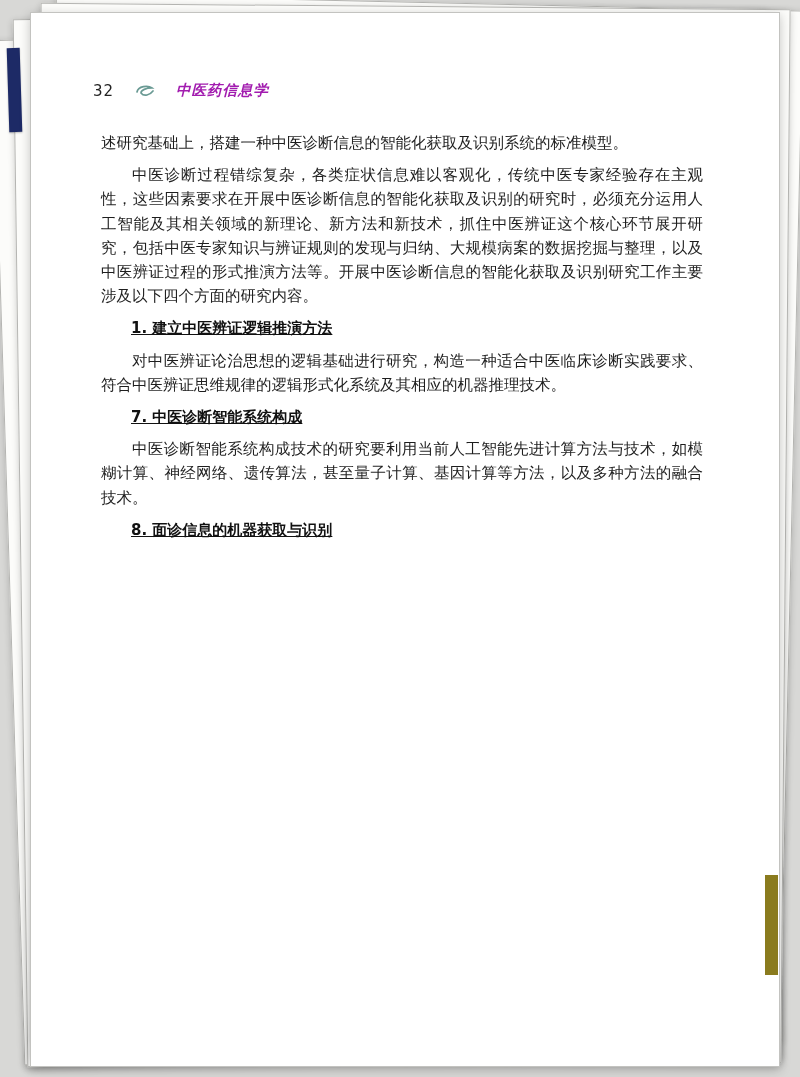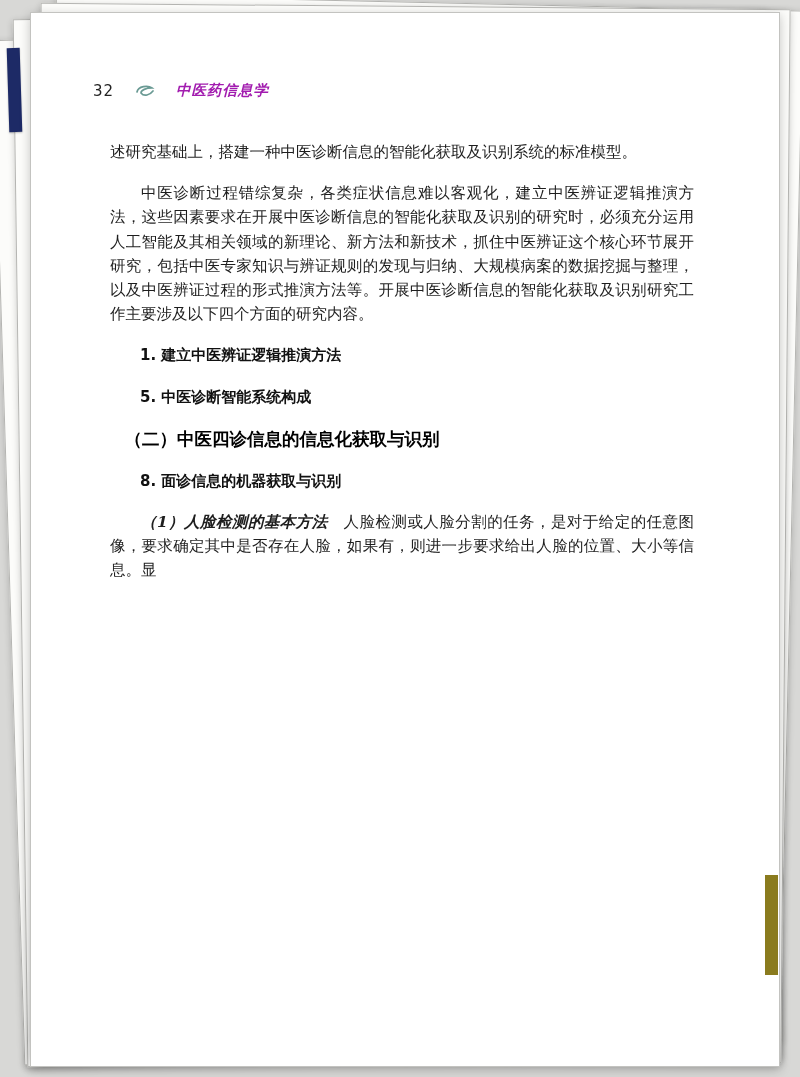--- a/index.html
+++ b/index.html
@@ -22,26 +22,26 @@
   .header{position:absolute;left:62px;top:68px;width:618px;display:flex;align-items:center;gap:21px}
   .page-num{font-family:"DejaVu Sans","Liberation Sans",sans-serif;font-size:15px;color:#222;letter-spacing:1px}
   .logo{display:inline-flex;align-items:center}
   .book-title{font-family:"DejaVu Sans","Liberation Sans",sans-serif;font-style:italic;font-weight:bold;font-size:14.5px;color:#a21caf;letter-spacing:1px}
   
   .content{
     position:absolute;left:62px;top:110px;width:618px;
     font-size:15.5px;line-height:24.2px;color:#1e1e1e;
     text-align:justify;
   }
-  .content p{margin:17px;text-indent:2em}
+  .content p{margin:8px;text-indent:2em}
   .content p.no-indent{text-indent:0}
   .subhead{
     font-family:"DejaVu Sans","Liberation Sans",sans-serif;
     font-weight:bold;font-size:15px;color:#111;
-    margin:0;text-indent:2em;line-height:24.2px;
+    margin:0;text-indent:2em;line-height:24.2px;text-decoration:underline;
   }
   .section-heading{
     font-family:"DejaVu Sans","Liberation Sans",sans-serif;
     font-weight:bold;font-size:17.5px;color:#000;
     margin:13px 0 11px 0;text-indent:1.8em;line-height:26px;
   }
   .lead{font-weight:bold;font-style:italic;font-family:"DejaVu Serif","Liberation Serif",serif}
 </style>
 </head>
 <body>
@@ -61,29 +61,29 @@
       <span class="logo">
         <svg width="20" height="14" viewBox="0 0 20 14" aria-hidden="true">
           <path d="M2 8 C3 2, 13 1, 17 4 C11 4, 6 6, 6 9 C9 13, 15 11, 18 7" fill="none" stroke="#6a9a94" stroke-width="1.7" stroke-linecap="round"></path>
         </svg>
       </span>
       <span class="book-title">中医药信息学</span>
     </div>
 
     <div class="content">
       <p class="no-indent">述研究基础上，搭建一种中医诊断信息的智能化获取及识别系统的标准模型。</p>
-      <p>中医诊断过程错综复杂，各类症状信息难以客观化，建立中医辨证逻辑推演方法，这些因素要求在开展中医诊断信息的智能化获取及识别的研究时，必须充分运用人工智能及其相关领域的新理论、新方法和新技术，抓住中医辨证这个核心环节展开研究，包括中医专家知识与辨证规则的发现与归纳、大规模病案的数据挖掘与整理，以及中医辨证过程的形式推演方法等。开展中医诊断信息的智能化获取及识别研究工作主要涉及以下四个方面的研究内容。</p>
+      <p>中医诊断过程错综复杂，各类症状信息难以客观化，传统中医专家经验存在主观性，这些因素要求在开展中医诊断信息的智能化获取及识别的研究时，必须充分运用人工智能及其相关领域的新理论、新方法和新技术，抓住中医辨证这个核心环节展开研究，包括中医专家知识与辨证规则的发现与归纳、大规模病案的数据挖掘与整理，以及中医辨证过程的形式推演方法等。开展中医诊断信息的智能化获取及识别研究工作主要涉及以下四个方面的研究内容。</p>
 
       <p class="subhead">1. 建立中医辨证逻辑推演方法</p>
+      <p>对中医辨证论治思想的逻辑基础进行研究，构造一种适合中医临床诊断实践要求、符合中医辨证思维规律的逻辑形式化系统及其相应的机器推理技术。</p>
 
-      <p class="subhead">5. 中医诊断智能系统构成</p>
+      <p class="subhead">7. 中医诊断智能系统构成</p>
+      <p>中医诊断智能系统构成技术的研究要利用当前人工智能先进计算方法与技术，如模糊计算、神经网络、遗传算法，甚至量子计算、基因计算等方法，以及多种方法的融合技术。</p>
 
 
 
-      <div class="section-heading">（二）中医四诊信息的信息化获取与识别</div>
 
 
       <p class="subhead">8. 面诊信息的机器获取与识别</p>
 
-      <p><span class="lead">（1）人脸检测的基本方法</span><span>　人脸检测或人脸分割的任务，是对于给定的任意图像，要求确定其中是否存在人脸，如果有，则进一步要求给出人脸的位置、大小等信息。显</span></p>
     </div>
   </div>
 </div>
 
 </body></html>

